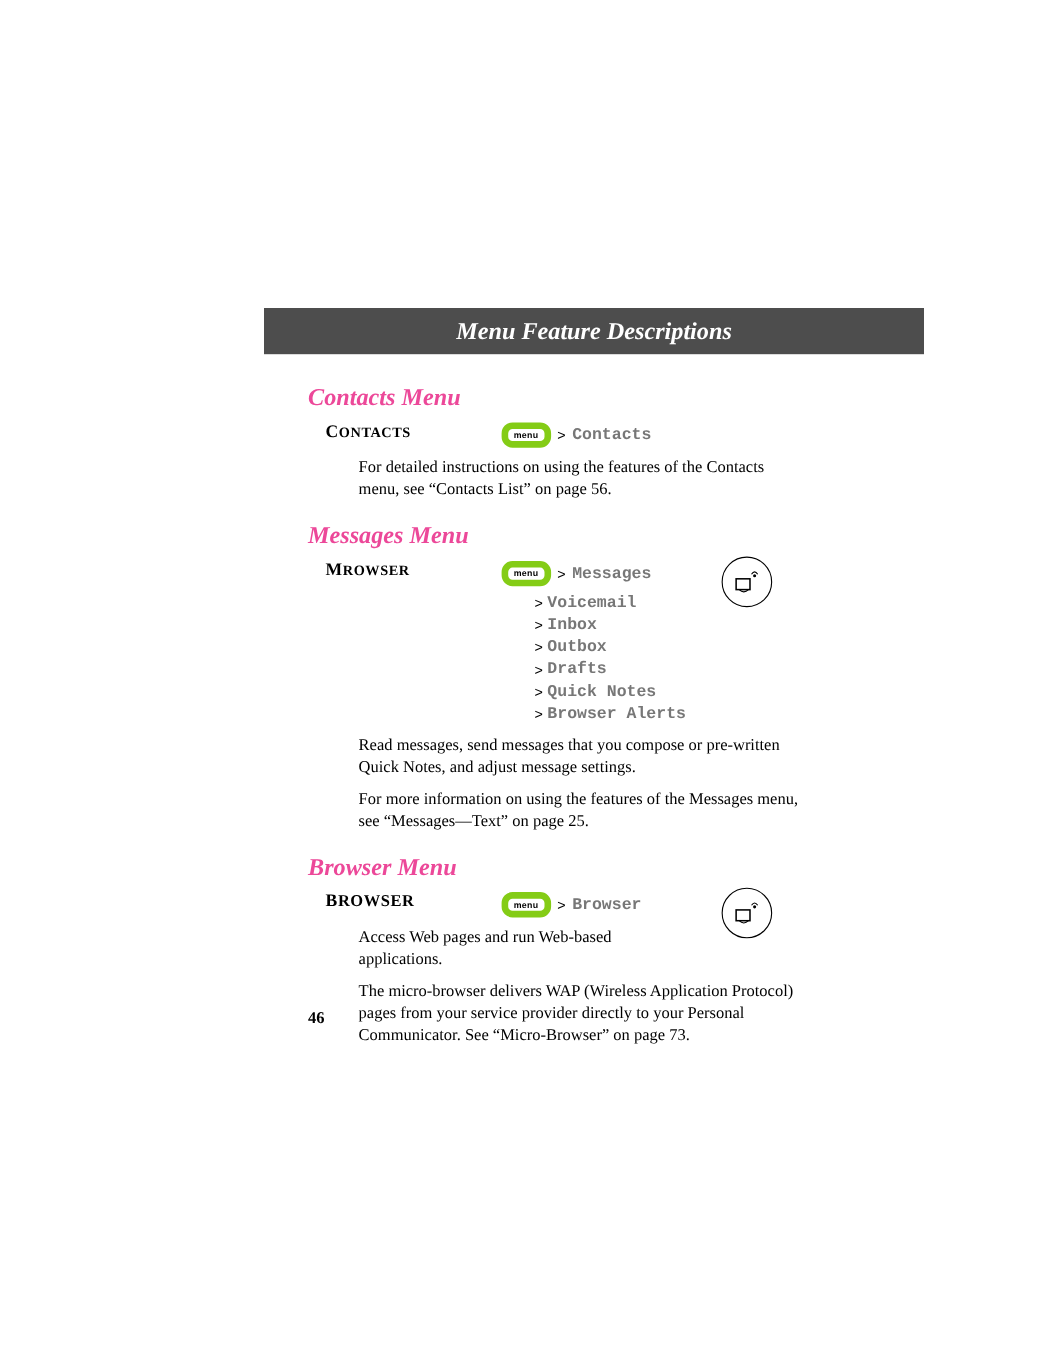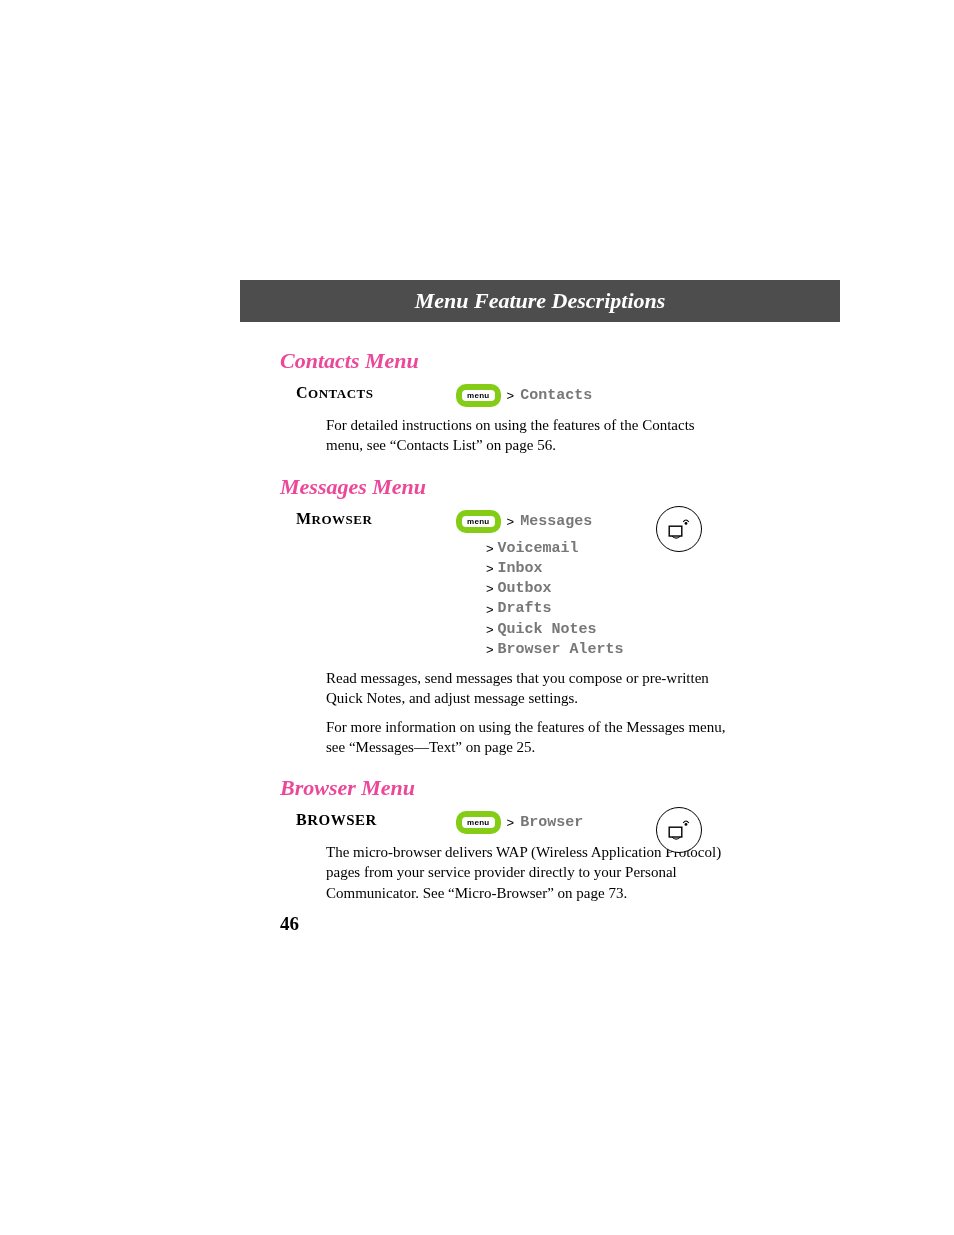--- a/index.html
+++ b/index.html
@@ -12,21 +12,21 @@
   .feature-path { display: flex; align-items: center; gap: 6px; flex-wrap: wrap; }
   .menu-key { display: inline-flex; align-items: center; justify-content: center; border: 6px solid #84cc16; border-radius: 10px; font-size: 8px; font-weight: bold; padding: 1px 5px; font-family: Arial, sans-serif; font-style: normal; letter-spacing: 0.3px; }
   .gt { font-size: 13px; font-family: Arial, sans-serif; }
   .path-item { font-family: 'Courier New', monospace; font-weight: bold; color: #777; font-size: 15px; }
   .sub-path-list { margin-left: 190px; margin-top: 2px; }
   .sub-path-row { display: flex; align-items: center; gap: 4px; line-height: 1.35; font-size: 14px; }
   .body-text { margin-left: 30px; margin-right: 0; font-size: 15px; line-height: 1.35; margin-top: 8px; max-width: 370px; }
   .body-text.wider { max-width: 400px; }
   .icon-badge { position: absolute; right: 138px; border: 1px solid #000; border-radius: 50%; width: 46px; height: 46px; display:flex; align-items:center; justify-content:center; font-size:7px; text-align:center; font-family: Arial, sans-serif; background:#fff; }
   .icon-badge svg { width: 28px; height: 28px; }
-  .page-num { position: absolute; left: 280px; bottom: 300px; font-weight: bold; font-size: 19px; }
+  .page-num { position: absolute; left: 280px; bottom: 300px; font-weight: bold; font-size: 15px; }
   
   .content-block { margin-left: 16px; }
   .feature-group { position: relative; }
 </style>
 </head>
 <body>
 
 <div class="page">
 
   <div class="title-bar">
@@ -117,17 +117,18 @@
       </span>
     </div>
     <div class="icon-badge" style="top:-4px;" title="Network/Subscription Dependent Feature">
       <svg viewBox="0 0 40 40">
         <rect x="6" y="16" width="18" height="14" fill="none" stroke="#000" stroke-width="2"></rect>
         <circle cx="30" cy="12" r="2" fill="#000"></circle>
         <path d="M26 10 Q30 4 34 10" fill="none" stroke="#000" stroke-width="1.5"></path>
         <path d="M10 30 Q16 36 22 30" fill="none" stroke="#000" stroke-width="1.5"></path>
       </svg>
     </div>
+    <p class="body-text" style="max-width:280px;">Access Web pages and run Web-based applications.</p>
     <p class="body-text wider">The micro-browser delivers WAP (Wireless Application Protocol) pages from your service provider directly to your Personal Communicator. See “Micro-Browser” on page 73.</p>
   </div>
 
   <div class="page-num">46</div>
 </div>
 
 </body></html>

